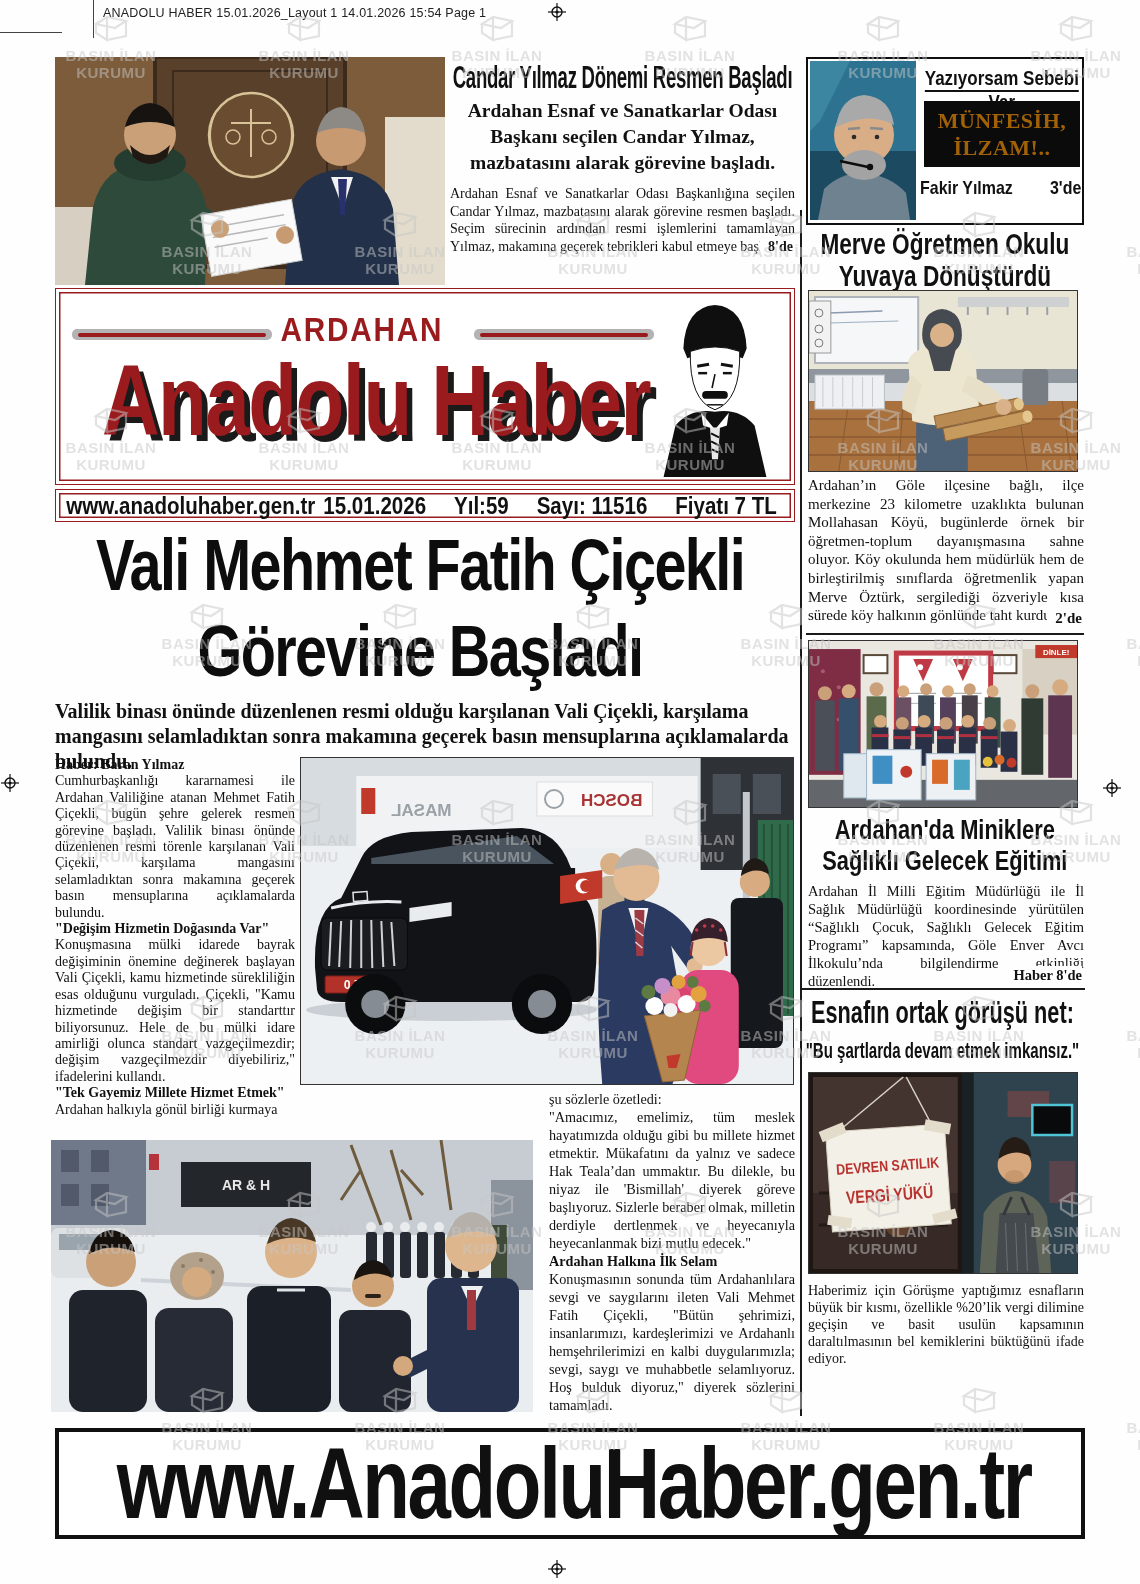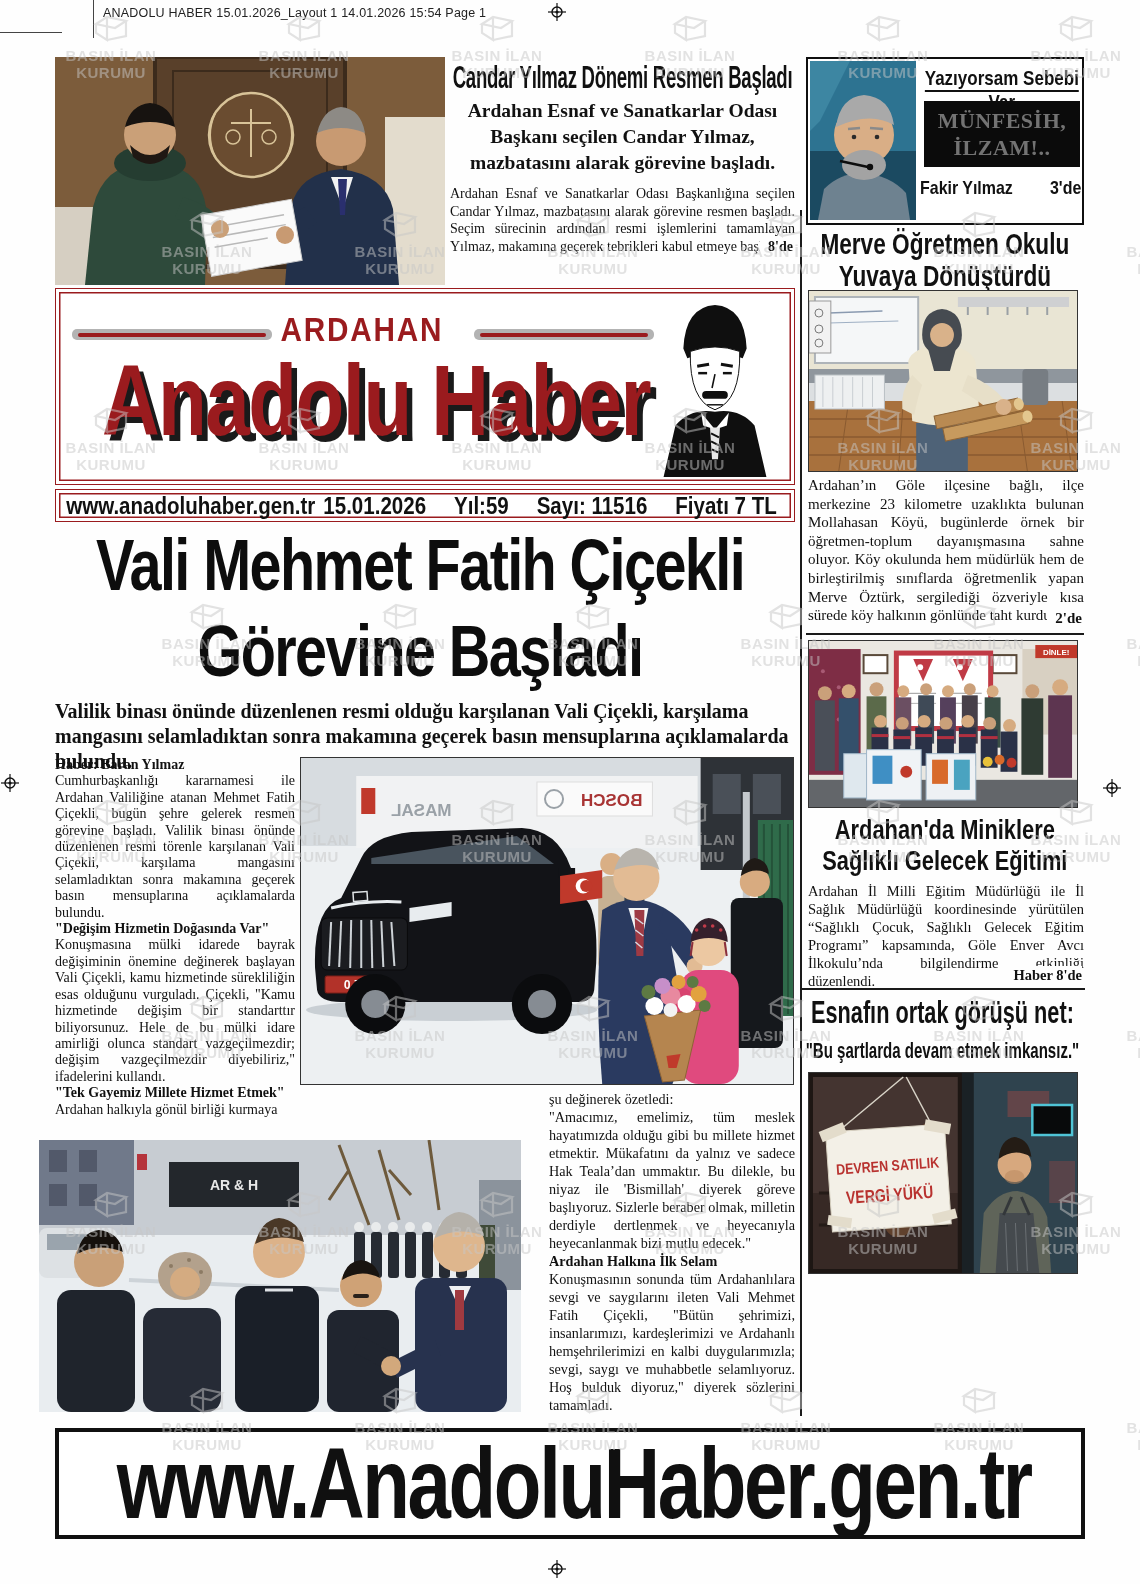--- a/index.html
+++ b/index.html
@@ -114,21 +114,21 @@
           <circle cx="67" cy="76" r="2.3" fill="#2a2a2a"></circle>
         <line x1="38" y1="68" x2="50" y2="67" stroke="#8a8a8a" stroke-width="2.5"></line>
         <line x1="60" y1="67" x2="73" y2="68" stroke="#8a8a8a" stroke-width="2.5"></line>
         <line x1="30" y1="100" x2="58" y2="106" stroke="#0d0d0d" stroke-width="2.5"></line>
         <circle cx="60" cy="106" r="3.2" fill="#0d0d0d"></circle>
       </svg>
     </div>
     <div class="cx" style="position:absolute;left:112px;top:7px;width:202px;transform:scaleX(0.81);text-align:center;font-size:21px;font-weight:900;">
       <span style="border-bottom:2.5px solid #111;padding-bottom:1px;">Yazıyorsam Sebebi Var</span>
     </div>
-    <div class="abs" style="left:116px;top:42px;width:156px;height:66px;background:#0b0b0b;color:#737373;display:flex;align-items:center;justify-content:center;">
+    <div class="abs" style="left:116px;top:42px;width:156px;height:66px;background:#0b0b0b;color:#a16207;display:flex;align-items:center;justify-content:center;">
       <div class="ser b" style="font-size:22px;line-height:27px;text-align:center;letter-spacing:.5px;">MÜNFESİH, İLZAM!..</div>
     </div>
     <div class="cx" style="position:absolute;left:112px;top:118px;width:192px;transform:scaleX(0.84);display:flex;justify-content:space-between;font-size:19px;font-weight:900;">
       <span>Fakir Yılmaz</span>
       <span>3'de</span>
     </div>
   </div>
 
   <div class="cx" style="position:absolute;left:806px;top:228px;width:356px;transform:scaleX(0.78);text-align:center;font-size:29px;line-height:32px;font-weight:900;">Merve Öğretmen Okulu Yuvaya Dönüştürdü</div>
 
@@ -355,20 +355,21 @@
       <path d="M172,200 L176,140 Q190,118 210,118 Q232,122 240,144 L244,200 Z" fill="#5f6459"></path>
       <polygon points="192,140 226,140 232,200 188,200" fill="#454a4e"></polygon>
       <line x1="196" y1="142" x2="204" y2="124" stroke="#33373a" stroke-width="3"></line>
       <line x1="222" y1="142" x2="214" y2="124" stroke="#33373a" stroke-width="3"></line>
       <line x1="198" y1="150" x2="200" y2="198" stroke="#6a6f73"></line>
         <line x1="208" y1="150" x2="210" y2="198" stroke="#6a6f73"></line>
         <line x1="218" y1="150" x2="220" y2="198" stroke="#6a6f73"></line>
     </svg>
   </div>
   <div class="ser jus" style="position:absolute;left:808px;top:1282px;width:276px;height:140px;font-size:14px;line-height:17px;overflow:hidden;">
+    <p>Haberimiz için Görüşme yaptığımız esnafların büyük bir kısmı, özellikle %20’lik vergi dilimine geçişin ve basit usulün kapsamının daraltılmasının bel kemiklerini büktüğünü ifade ediyor.</p>
   </div>
 
   <div class="rule" style="left:800px;top:210px;width:2px;height:1206px;"></div>
 
   <div class="cx" style="position:absolute;left:40px;top:522px;width:950px;transform:scaleX(0.8);text-align:center;font-size:72px;line-height:86px;font-weight:900;letter-spacing:-2px;color:#0d0d0d;">
     <div>Vali Mehmet Fatih Çiçekli</div>
     <div>Görevine Başladı</div>
   </div>
   <div class="ser b" style="position:absolute;left:55px;top:699px;width:740px;font-size:20px;line-height:25px;">Valilik binası önünde düzenlenen resmi olduğu karşılanan Vali Çiçekli, karşılama mangasını selamladıktan sonra makamına geçerek basın mensuplarına açıklamalarda bulundu.</div>
 
@@ -460,27 +461,27 @@
         <circle cx="376" cy="224" r="7" fill="#e2a23f"></circle>
         <circle cx="346" cy="234" r="7" fill="#5d7a43"></circle>
         <circle cx="390" cy="224" r="6" fill="#5d7a43"></circle>
         <circle cx="402" cy="248" r="6" fill="#5d7a43"></circle>
         <circle cx="368" cy="252" r="7" fill="#f2f2f2"></circle>
       <polygon points="364,298 378,296 374,310 366,310" fill="#c0392b"></polygon>
     </svg>
   </div>
 
   <div class="ser" style="position:absolute;left:549px;top:1090px;width:246px;height:330px;font-size:14.2px;line-height:18px;overflow:hidden;">
-    <p class="jus">şu değinerek özetledi:</p>
+    <p class="jus">şu sözlerle özetledi:</p>
     <p class="jus">"Amacımız, emelimiz, tüm meslek hayatımızda olduğu gibi bu millete hizmet etmektir. Mükafatını da yalnız ve sadece Hak Teala’dan ummaktır. Bu dilekle, bu niyaz ile 'Bismillah' diyerek göreve başlıyoruz. Sizlerle beraber olmak, milletin derdiyle dertlenmek ve heyecanıyla heyecanlanmak bizi mutlu edecek."</p>
     <p class="b">Ardahan Halkına İlk Selam</p>
     <p class="jus">Konuşmasının sonunda tüm Ardahanlılara sevgi ve saygılarını ileten Vali Mehmet Fatih Çiçekli, "Bütün şehrimizi, insanlarımızı, kardeşlerimizi ve Ardahanlı hemşehrilerimizi en kalbi duygularımızla; sevgi, saygı ve muhabbetle selamlıyoruz. Hoş bulduk diyoruz," diyerek sözlerini tamamladı.</p>
   </div>
 
-  <div class="photo" style="left:39px;top:1140px;width:482px;height:272px;">
+  <div class="photo" style="left:51px;top:1140px;width:482px;height:272px;">
     <svg viewBox="0 0 482 272" preserveAspectRatio="none">
       <rect width="482" height="272" fill="#e9edf0"></rect>
       <rect width="482" height="95" fill="#c7ccd2"></rect>
       <rect x="0" y="0" width="95" height="85" fill="#70798a"></rect>
       <rect x="10" y="10" width="18" height="22" fill="#52596a"></rect>
         <rect x="40" y="10" width="18" height="22" fill="#52596a"></rect>
         <rect x="10" y="44" width="18" height="22" fill="#52596a"></rect>
         <rect x="40" y="44" width="18" height="22" fill="#52596a"></rect>
       <rect x="98" y="14" width="10" height="16" fill="#b5343c"></rect>
       <rect x="130" y="22" width="130" height="45" fill="#23272c"></rect>

